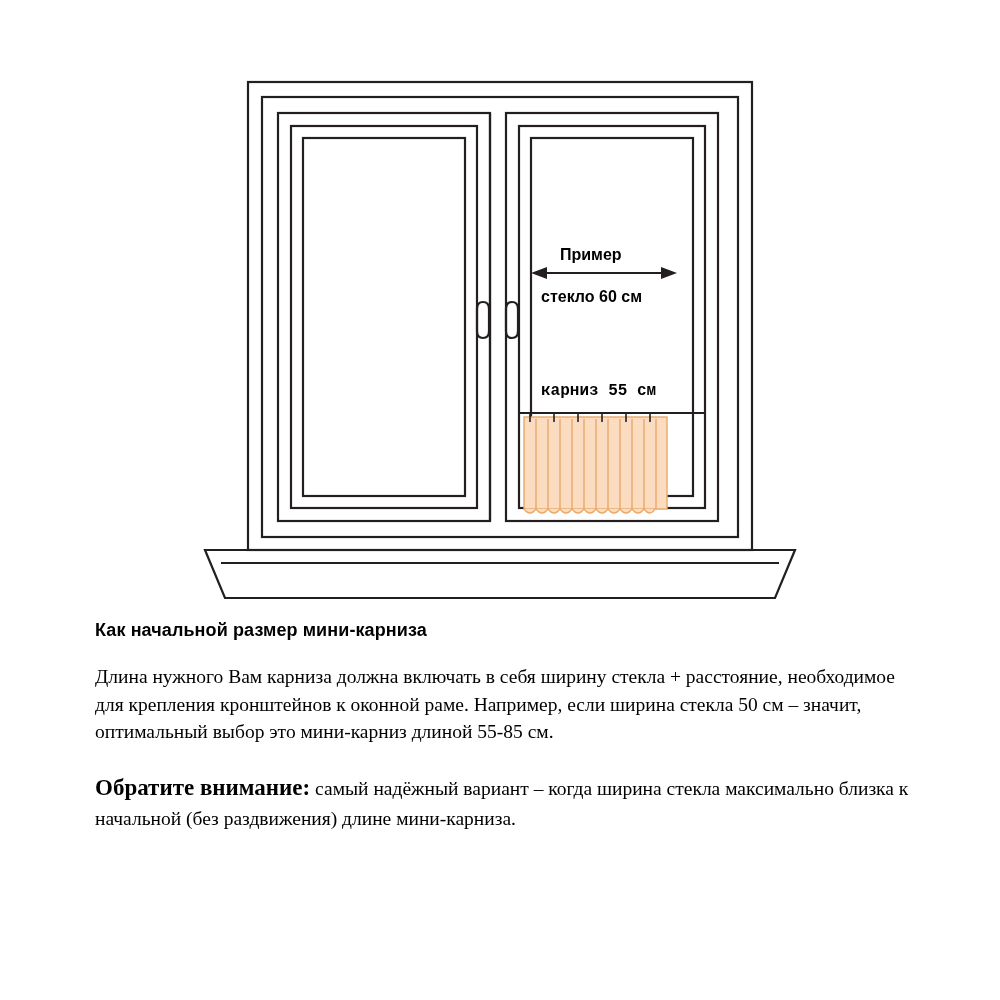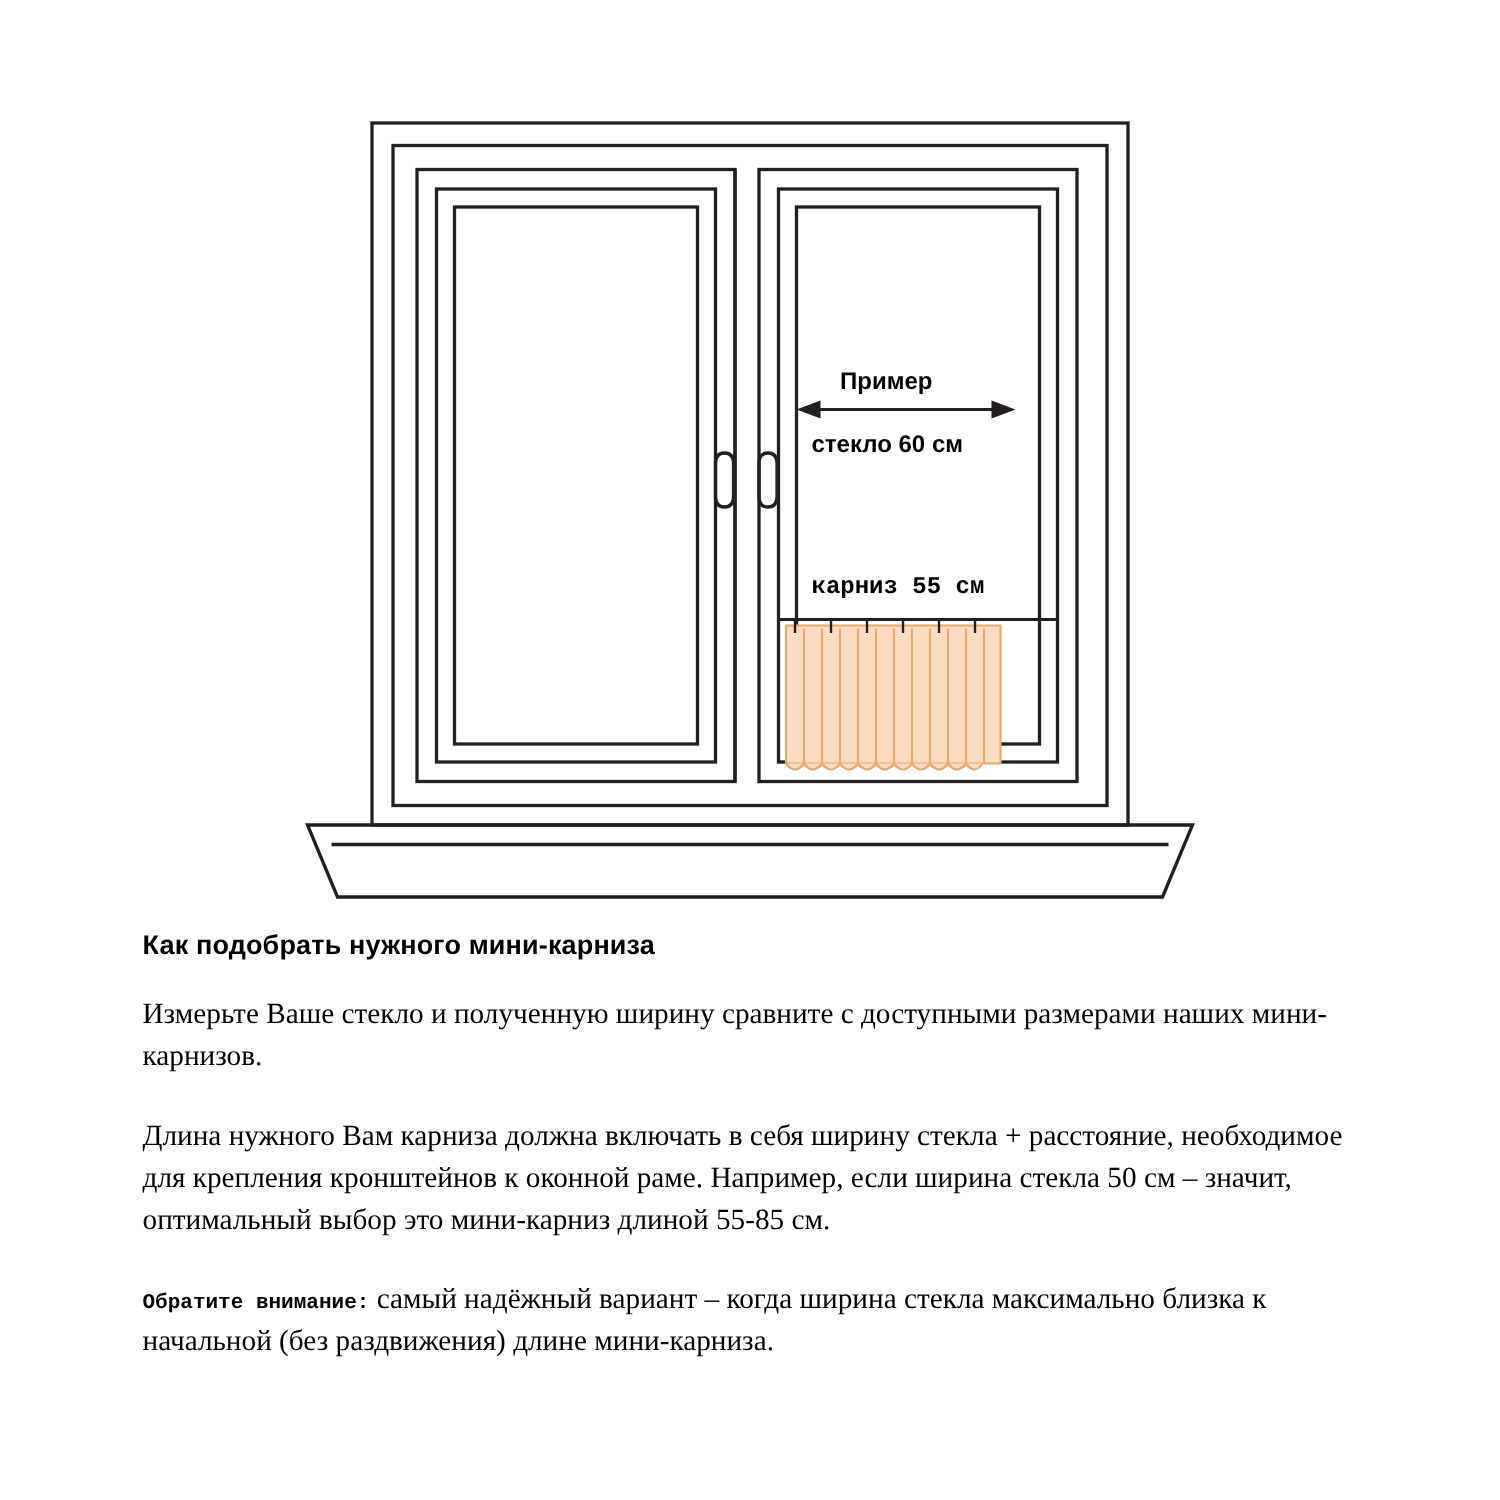--- a/index.html
+++ b/index.html
@@ -56,23 +56,23 @@
     letter-spacing: 0.1px;
   }
   .para {
     font-family: "Liberation Serif", serif;
     font-size: 19.5px;
     line-height: 1.42;
     margin: 0 0 26px 0;
   }
   .para.last { margin-bottom: 0; }
   .bold-lead {
-    font-family: Liberation Mono, monospace;
+    font-family: Liberation Serif, serif;
     font-weight: bold;
-    font-size: 14px;
+    font-size: 23px;
   }
 </style>
 </head>
 <body>
 
 <div id="illustration">
 
   <svg width="1000" height="610" viewBox="0 0 1000 610" xmlns="http://www.w3.org/2000/svg">
     <g fill="none" stroke="#231f20" stroke-width="2.2" stroke-linejoin="miter">
 
@@ -140,22 +140,21 @@
       </g>
     </g>
   </svg>
 
   <div class="diagram-label" id="label-primer">Пример</div>
   <div class="diagram-label" id="label-steklo">стекло 60 см</div>
   <div class="diagram-label" id="label-karniz">карниз 55 см</div>
 </div>
 
 <div id="text-block">
-  <h1 id="heading">Как подобрать  нужного мини-карниза</h1>
+  <h1 id="heading">Как начальной  размер мини-карниза</h1>
 
-  <p class="para">Измерьте Ваше стекло и полученную ширину сравните с доступными размерами наших мини-карнизов.</p>
 
   <p class="para">Длина нужного Вам карниза должна включать в себя ширину стекла + расстояние, необходимое для крепления кронштейнов к оконной раме. Например, если ширина стекла 50 см – значит, оптимальный выбор это мини-карниз длиной 55-85 см.</p>
 
   <p class="para last">
     <span class="bold-lead">Обратите внимание:</span><span> самый надёжный вариант – когда ширина стекла максимально близка к начальной (без раздвижения) длине мини-карниза.</span>
   </p>
 </div>
 
 </body></html>

